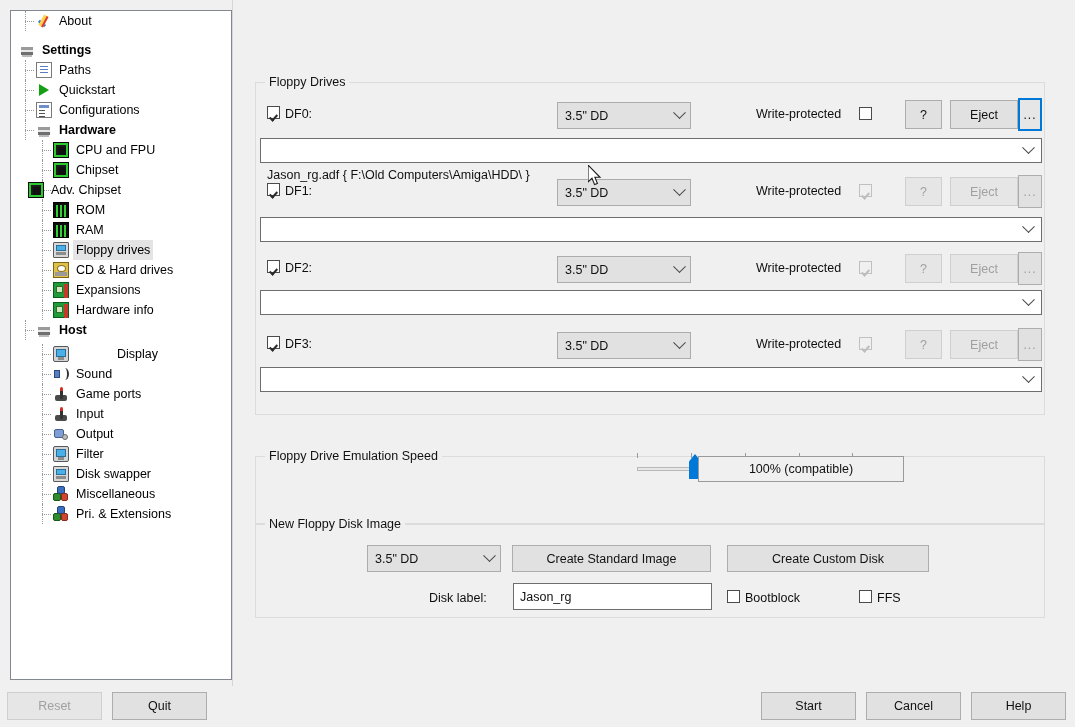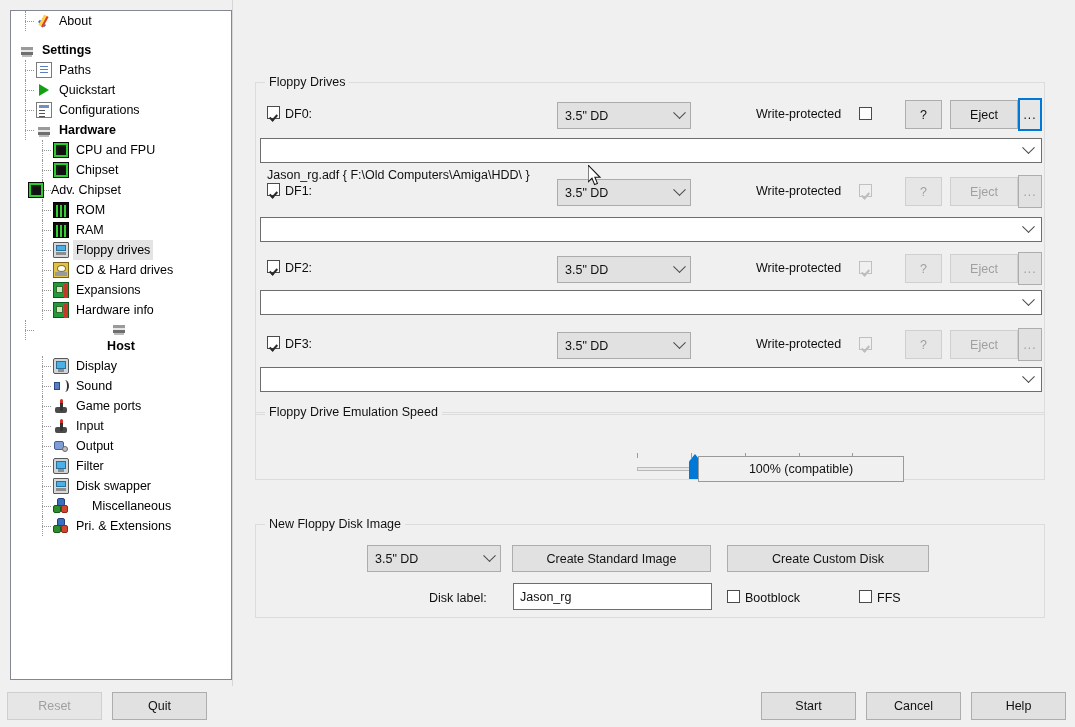--- a/index.html
+++ b/index.html
@@ -243,27 +243,27 @@
           <span class="dotv" style="left: 31px; top: 0px; height: 20px;"></span>
           <span class="ticon ic-board"></span>
           <span class="tlabel">Expansions</span>
         </div>
         <div class="tnode" style="padding-left: 42px; margin-top: 0px;">
           <span class="doth" style="left: 31px; top: 10px; width: 9px;"></span>
           <span class="dotv" style="left: 31px; top: 0px; height: 20px;"></span>
           <span class="ticon ic-board"></span>
           <span class="tlabel">Hardware info</span>
         </div>
-        <div class="tnode" style="margin-top: 0px; flex-direction: column;">
+        <div class="tnode" style="padding-left: 25px; margin-top: 0px;">
           <span class="doth" style="left: 14px; top: 10px; width: 9px;"></span>
           <span class="dotv" style="left: 14px; top: 0px; height: 20px;"></span>
           <span class="ticon ic-stack"></span>
           <span class="tlabel bold">Host</span>
         </div>
-        <div class="tnode" style="padding-left: 42px; margin-top: 16px;">
+        <div class="tnode" style="padding-left: 42px; margin-top: 4px; gap: 41px;">
           <span class="doth" style="left: 31px; top: 10px; width: 9px;"></span>
           <span class="dotv" style="left: 31px; top: 0px; height: 20px;"></span>
           <span class="ticon ic-mon"></span>
           <span class="tlabel">Display</span>
         </div>
         <div class="tnode" style="padding-left: 42px; margin-top: 0px;">
           <span class="doth" style="left: 31px; top: 10px; width: 9px;"></span>
           <span class="dotv" style="left: 31px; top: 0px; height: 20px;"></span>
           <span class="ticon ic-snd"></span>
           <span class="tlabel">Sound</span>
@@ -291,21 +291,21 @@
           <span class="dotv" style="left: 31px; top: 0px; height: 20px;"></span>
           <span class="ticon ic-mon"></span>
           <span class="tlabel">Filter</span>
         </div>
         <div class="tnode" style="padding-left: 42px; margin-top: 0px;">
           <span class="doth" style="left: 31px; top: 10px; width: 9px;"></span>
           <span class="dotv" style="left: 31px; top: 0px; height: 20px;"></span>
           <span class="ticon ic-floppy"></span>
           <span class="tlabel">Disk swapper</span>
         </div>
-        <div class="tnode" style="padding-left: 42px; margin-top: 0px; gap: 16px;">
+        <div class="tnode" style="padding-left: 42px; margin-top: 0px;">
           <span class="doth" style="left: 31px; top: 10px; width: 9px;"></span>
           <span class="dotv" style="left: 31px; top: 0px; height: 20px;"></span>
           <span class="ticon ic-cubes">
             <i class="blu"></i>
           </span>
           <span class="tlabel">Miscellaneous</span>
         </div>
         <div class="tnode" style="padding-left: 42px; margin-top: 0px;">
           <span class="doth" style="left: 31px; top: 10px; width: 9px;"></span>
           <span class="dotv" style="left: 31px; top: 0px; height: 20px;"></span>
@@ -428,21 +428,21 @@
           </div>
           <div class="pathbar" style="left:27px;top:367px;width:782px;height:25px;">
             <span class="ptext"></span>
             <span class="chev">
               <i class="chev-g"></i>
             </span>
           </div>
         </div>
       </div>
 
-    <div class="group" style="left:22px;top:412px;width:790px;height:68px;">
+    <div class="group" style="left:22px;top:456px;width:790px;height:68px;">
       <span class="legend">Floppy Drive Emulation Speed</span>
     </div>
 
     <div id="slider">
       <div class="track"></div>
       <div class="tick" style="left:0px;"></div>
       <div class="tick" style="left:54px;"></div>
       <div class="tick" style="left:108px;"></div>
       <div class="tick" style="left:162px;"></div>
       <div class="tick" style="left:215px;"></div>

